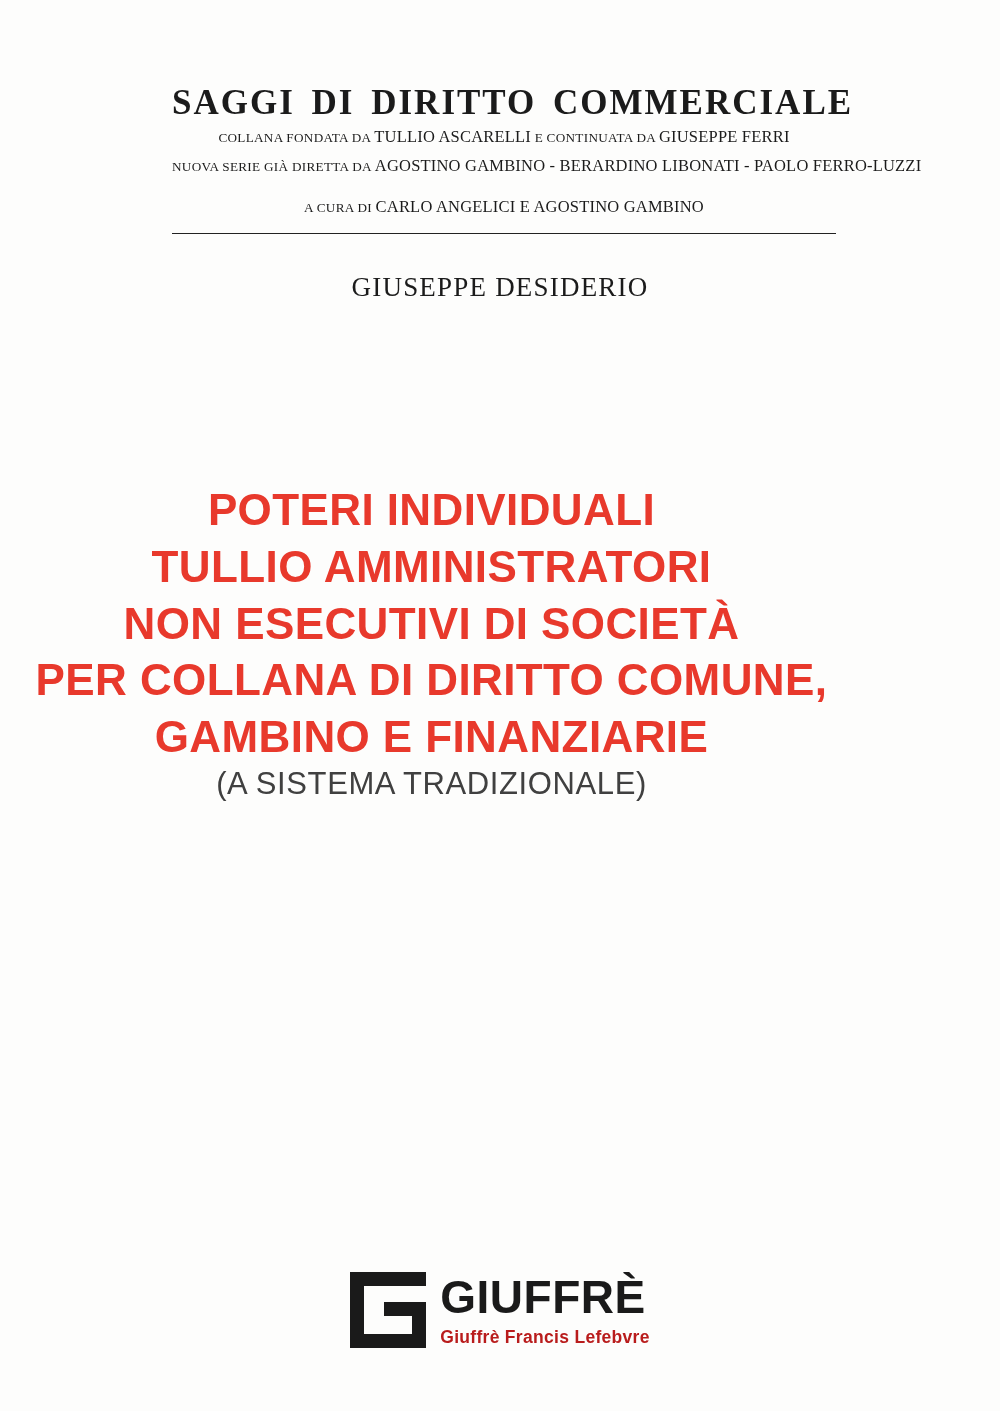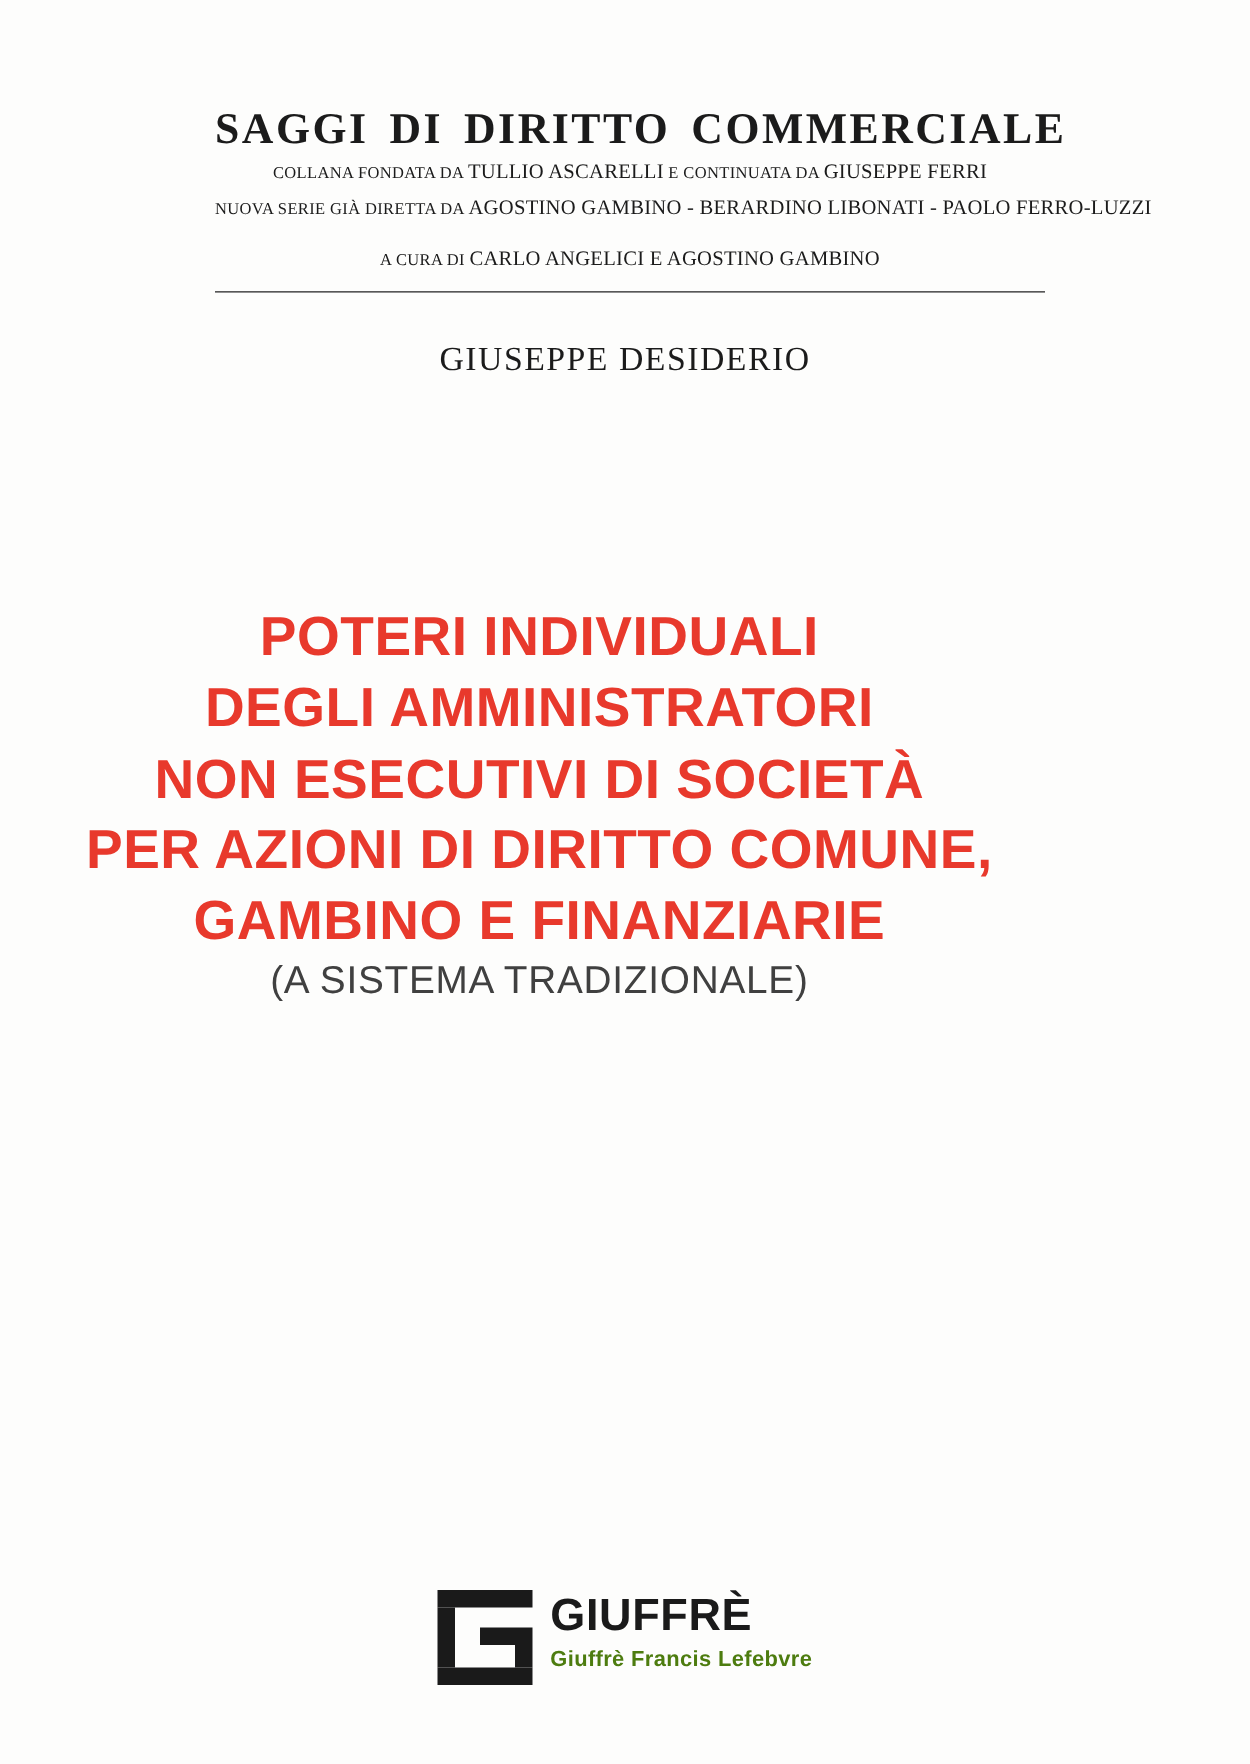--- a/index.html
+++ b/index.html
@@ -132,32 +132,32 @@
 
   .logo-text {
     display: flex;
     flex-direction: column;
     justify-content: flex-start;
     padding-top: 2px;
   }
   .logo-name {
     font-family: "Liberation Sans", sans-serif;
     font-weight: bold;
-    font-size: 36px;
+    font-size: 46px;
     letter-spacing: 0.5px;
     color: #1a1a1a;
     line-height: 1;
   }
   .logo-sub {
     margin-top: 7px;
     font-family: "Liberation Sans", sans-serif;
     font-weight: bold;
     font-size: 17.5px;
     letter-spacing: 0.3px;
-    color: #4d7c0f;
+    color: #b91c1c;
   }
 </style>
 </head>
 <body>
 
 <div class="page">
 
   <div class="series-block">
     <div class="series-title">SAGGI  DI  DIRITTO  COMMERCIALE</div>
 
@@ -173,23 +173,23 @@
       <span class="sc">A CURA DI </span><span class="nm">CARLO ANGELICI E AGOSTINO GAMBINO</span>
     </div>
 
     <div class="rule"></div>
   </div>
 
   <div class="author">GIUSEPPE DESIDERIO</div>
 
   <div class="title-block">
     <div class="title-line">POTERI INDIVIDUALI</div>
-    <div class="title-line">DEGLI AMMINISTRATORI</div>
+    <div class="title-line">TULLIO AMMINISTRATORI</div>
     <div class="title-line">NON ESECUTIVI DI SOCIETÀ</div>
-    <div class="title-line">PER AZIONI DI DIRITTO COMUNE,</div>
+    <div class="title-line">PER COLLANA DI DIRITTO COMUNE,</div>
     <div class="title-line">GAMBINO E FINANZIARIE</div>
     <div class="subtitle">(A SISTEMA TRADIZIONALE)</div>
   </div>
 
   <div class="logo-block">
     <div class="logo-mark">
       <div class="blk top"></div>
       <div class="blk left"></div>
       <div class="blk bot"></div>
       <div class="blk right"></div>

